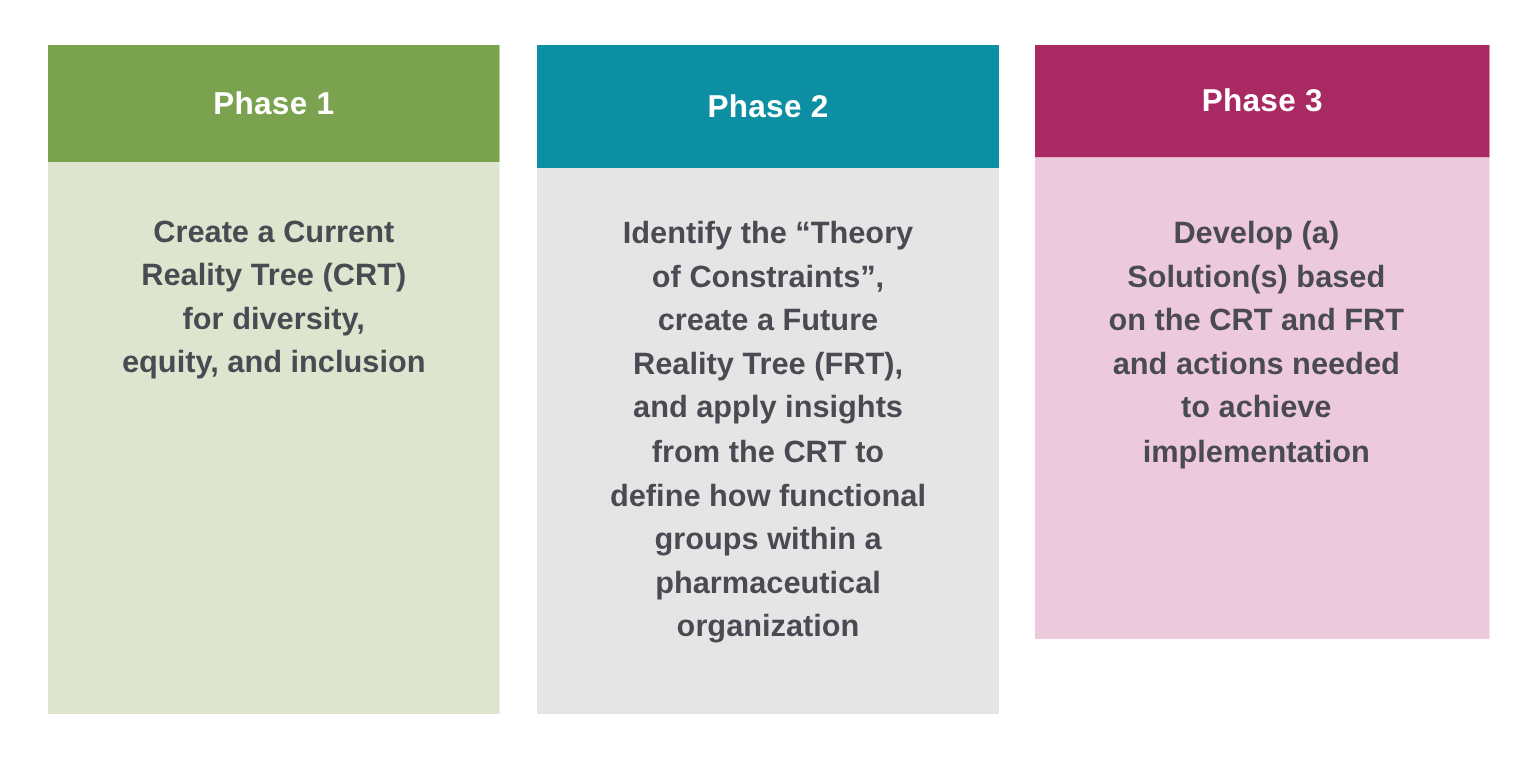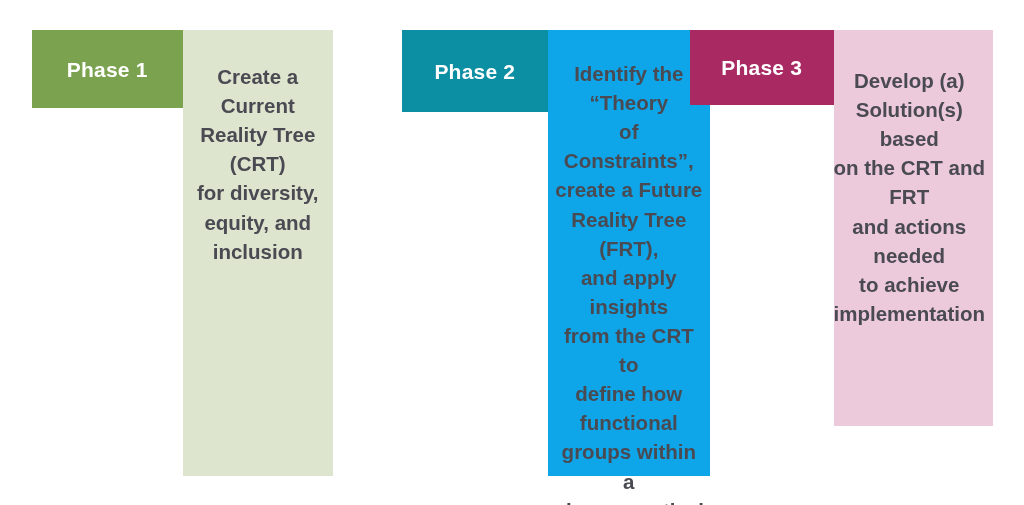--- a/index.html
+++ b/index.html
@@ -14,21 +14,21 @@
     overflow: hidden;
   }
   #board {
     position: relative;
     width: 1024px;
     height: 505px;
   }
   .phase-card {
     position: absolute;
     display: flex;
-    flex-direction: row;
+    flex-direction: column;
     box-sizing: border-box;
   }
   .phase-header {
     display: flex;
     align-items: center;
     justify-content: center;
     box-sizing: border-box;
     width: 100%;
   }
   .phase-header-label {
@@ -72,28 +72,27 @@
   #card-phase-1 .phase-body-text {
     padding: 32px 10px 0 10px;
   }
 
   
   #card-phase-2 {
     left: 358px;
     top: 30px;
     width: 308px;
     height: 446px;
-    margin-left: 44px;
   }
   #card-phase-2 .phase-header {
     height: 82px;
     background: #0c8ea3;
   }
   #card-phase-2 .phase-body {
-    background: #0ea5e9;
+    background: #e5e5e5;
   }
   #card-phase-2 .phase-body-text {
     padding: 29px 6px 0 6px;
   }
 
   
   #card-phase-3 {
     left: 690px;
     top: 30px;
     width: 303px;

